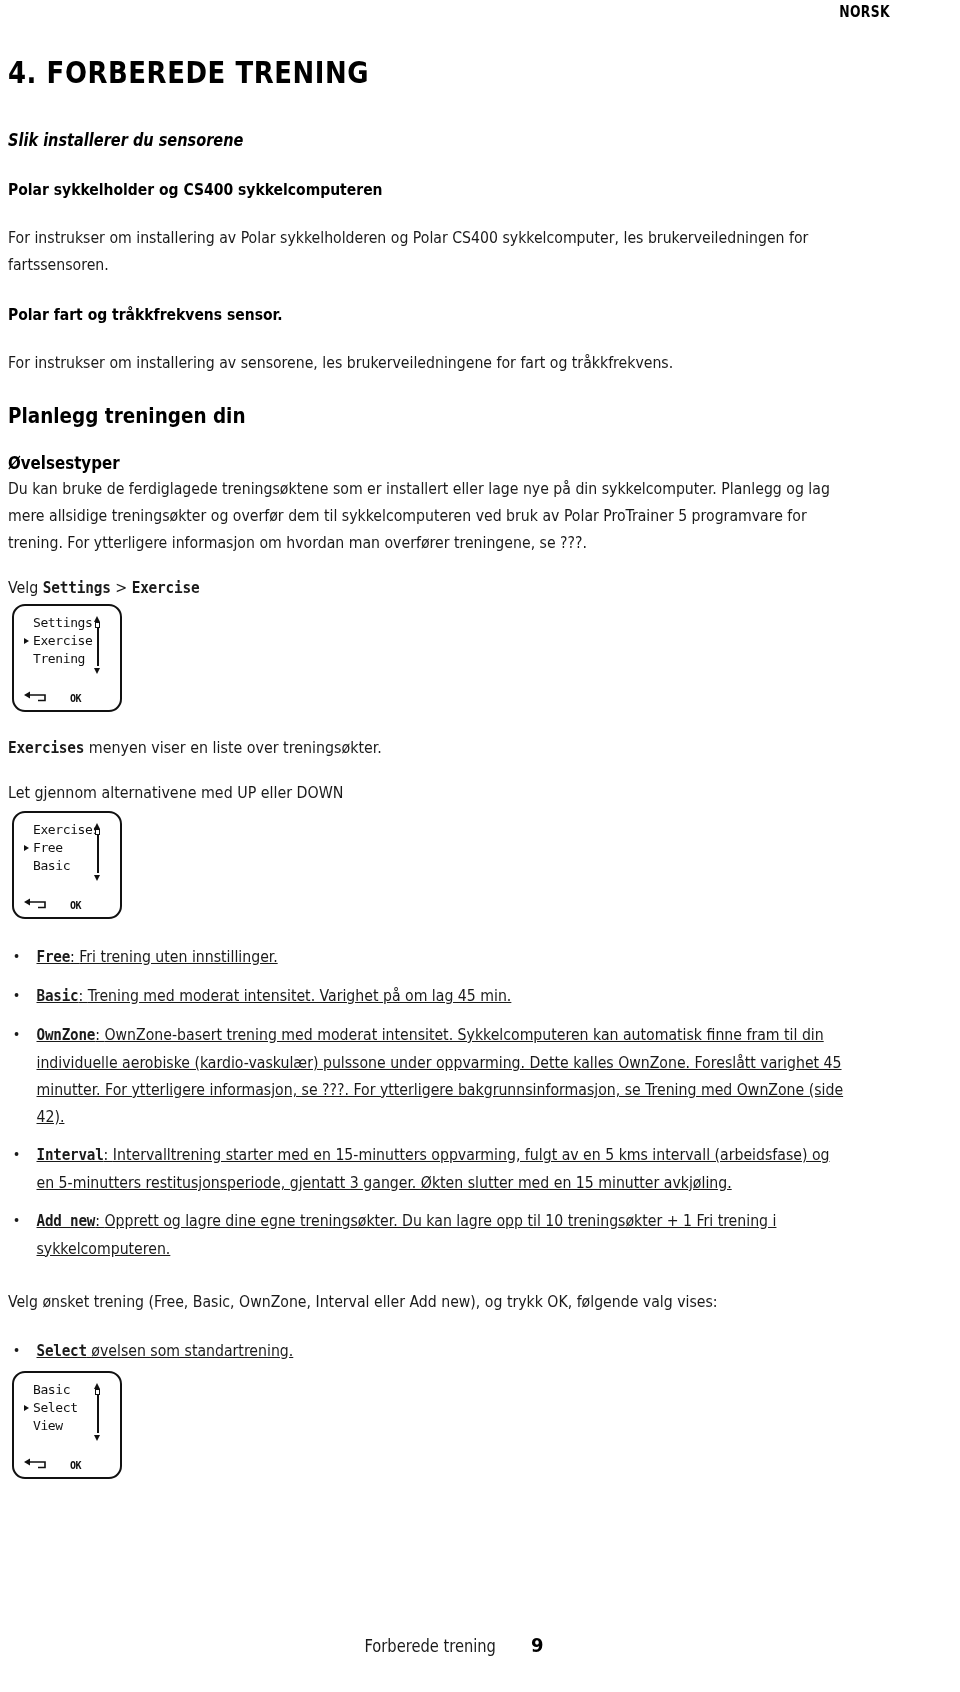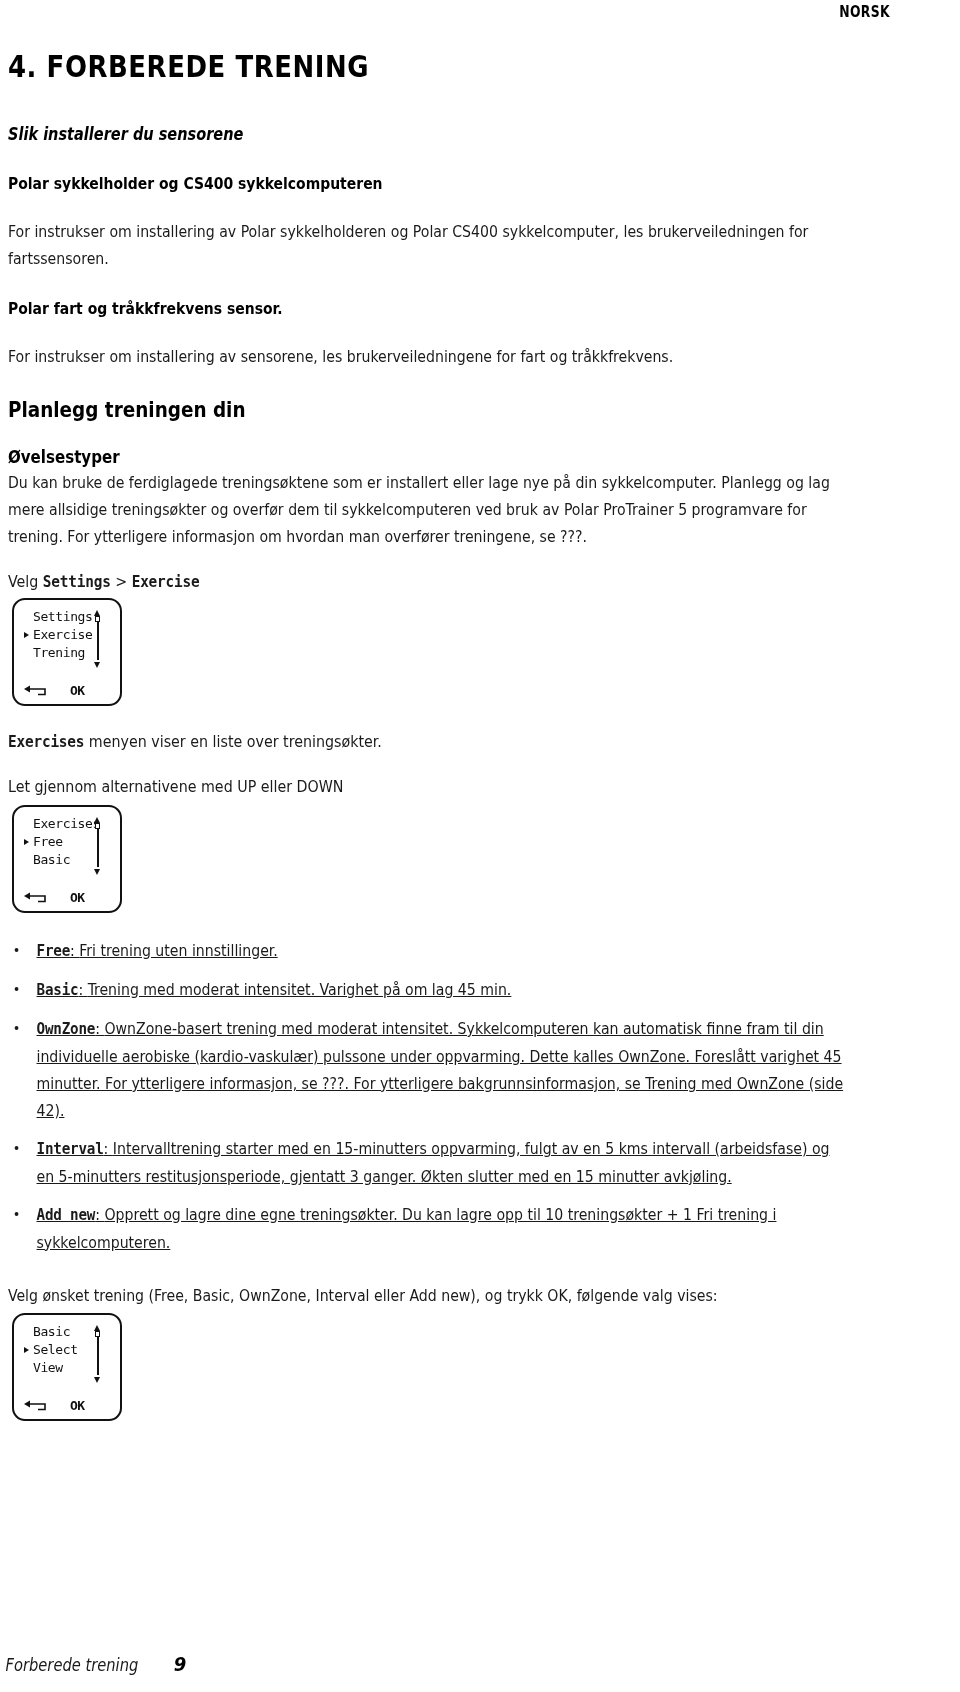--- a/index.html
+++ b/index.html
@@ -33,21 +33,21 @@
     font-size: 16px;
     letter-spacing: 0.4px;
     transform: scaleX(0.86);
     transform-origin: right center;
     color: #000;
   }
 
   .content {
     position: absolute;
     left: 8px;
-    top: 48px;
+    top: 54px;
     width: 880px;
   }
 
   h1.chapter {
     margin: 0 0 40px 0;
     font-family: "DejaVu Sans Condensed", "Liberation Sans Narrow", "Liberation Sans", sans-serif;
     font-weight: bold;
     font-size: 31px;
     letter-spacing: 0.6px;
     transform: scaleX(0.93);
@@ -209,21 +209,21 @@
     bottom: 2px;
     width: 26px;
     height: 11px;
   }
   .lcd-ok {
     position: absolute;
     left: 56px;
     bottom: 0px;
     font-family: "DejaVu Sans Mono", "Liberation Mono", monospace;
     font-weight: bold;
-    font-size: 13px;
+    font-size: 10px;
     color: #111;
     letter-spacing: -0.5px;
   }
 
   p.after-lcd {
     margin: 26px 0 0 0;
     font-family: "DejaVu Sans Condensed", "Liberation Sans Narrow", "Liberation Sans", sans-serif;
     font-size: 16.5px;
     transform: scaleX(0.96);
     transform-origin: left center;
@@ -265,25 +265,24 @@
     line-height: 27px;
     transform: scaleX(0.95);
     transform-origin: left center;
   }
 
   
   .footer {
     position: absolute;
     left: 0;
     right: 58px;
-    bottom: 16px;
+    bottom: 35px;
     display: flex;
-    justify-content: flex-start;
+    justify-content: center;
     align-items: baseline;
-    font-style: italic;
   }
   .footer-title {
     font-family: "DejaVu Sans Condensed", "Liberation Sans Narrow", "Liberation Sans", sans-serif;
     font-size: 17px;
     color: #1a1a1a;
     transform: scaleX(0.96);
     transform-origin: right center;
   }
   .footer-page {
     font-family: "DejaVu Sans Condensed", "Liberation Sans Narrow", "Liberation Sans", sans-serif;
@@ -373,20 +372,23 @@
     <ul class="bullets">
       <li><span class="mono-b">Free</span><span>: </span><span>Fri trening uten innstillinger.</span></li>
       <li><span class="mono-b">Basic</span><span>: </span><span>Trening med moderat intensitet. Varighet på om lag 45 min.</span></li>
       <li><span class="mono-b">OwnZone</span><span>: </span><span>OwnZone-basert trening med moderat intensitet. Sykkelcomputeren kan automatisk finne fram til din individuelle aerobiske (kardio-vaskulær) pulssone under oppvarming. Dette kalles OwnZone. Foreslått varighet 45 minutter. For ytterligere informasjon, se ???. For ytterligere bakgrunnsinformasjon, se Trening med OwnZone (side 42).</span></li>
       <li><span class="mono-b">Interval</span><span>: </span><span>Intervalltrening starter med en 15-minutters oppvarming, fulgt av en 5 kms intervall (arbeidsfase) og en 5-minutters restitusjonsperiode, gjentatt 3 ganger. Økten slutter med en 15 minutter avkjøling.</span></li>
       <li><span class="mono-b">Add new</span><span>: </span><span>Opprett og lagre dine egne treningsøkter. Du kan lagre opp til 10 treningsøkter + 1 Fri trening i sykkelcomputeren.</span></li>
     </ul>
 
     <p class="closing">Velg ønsket trening (Free, Basic, OwnZone, Interval eller Add new), og trykk OK, følgende valg vises:</p>
 
+    <ul class="bullets" style="margin-top:22px;">
+      <li style="margin-bottom:6px;"><span class="mono-b">Select</span><span> øvelsen som standartrening.</span></li>
+    </ul>
 
     <div class="lcd" style="margin-top:4px;">
       <div class="lcd-rows">
         <div class="lcd-row">Basic</div>
         <div class="lcd-row sel">Select</div>
         <div class="lcd-row">View</div>
       </div>
       <div class="lcd-scroll">
         <div class="up"></div>
         <div class="bar"></div>

